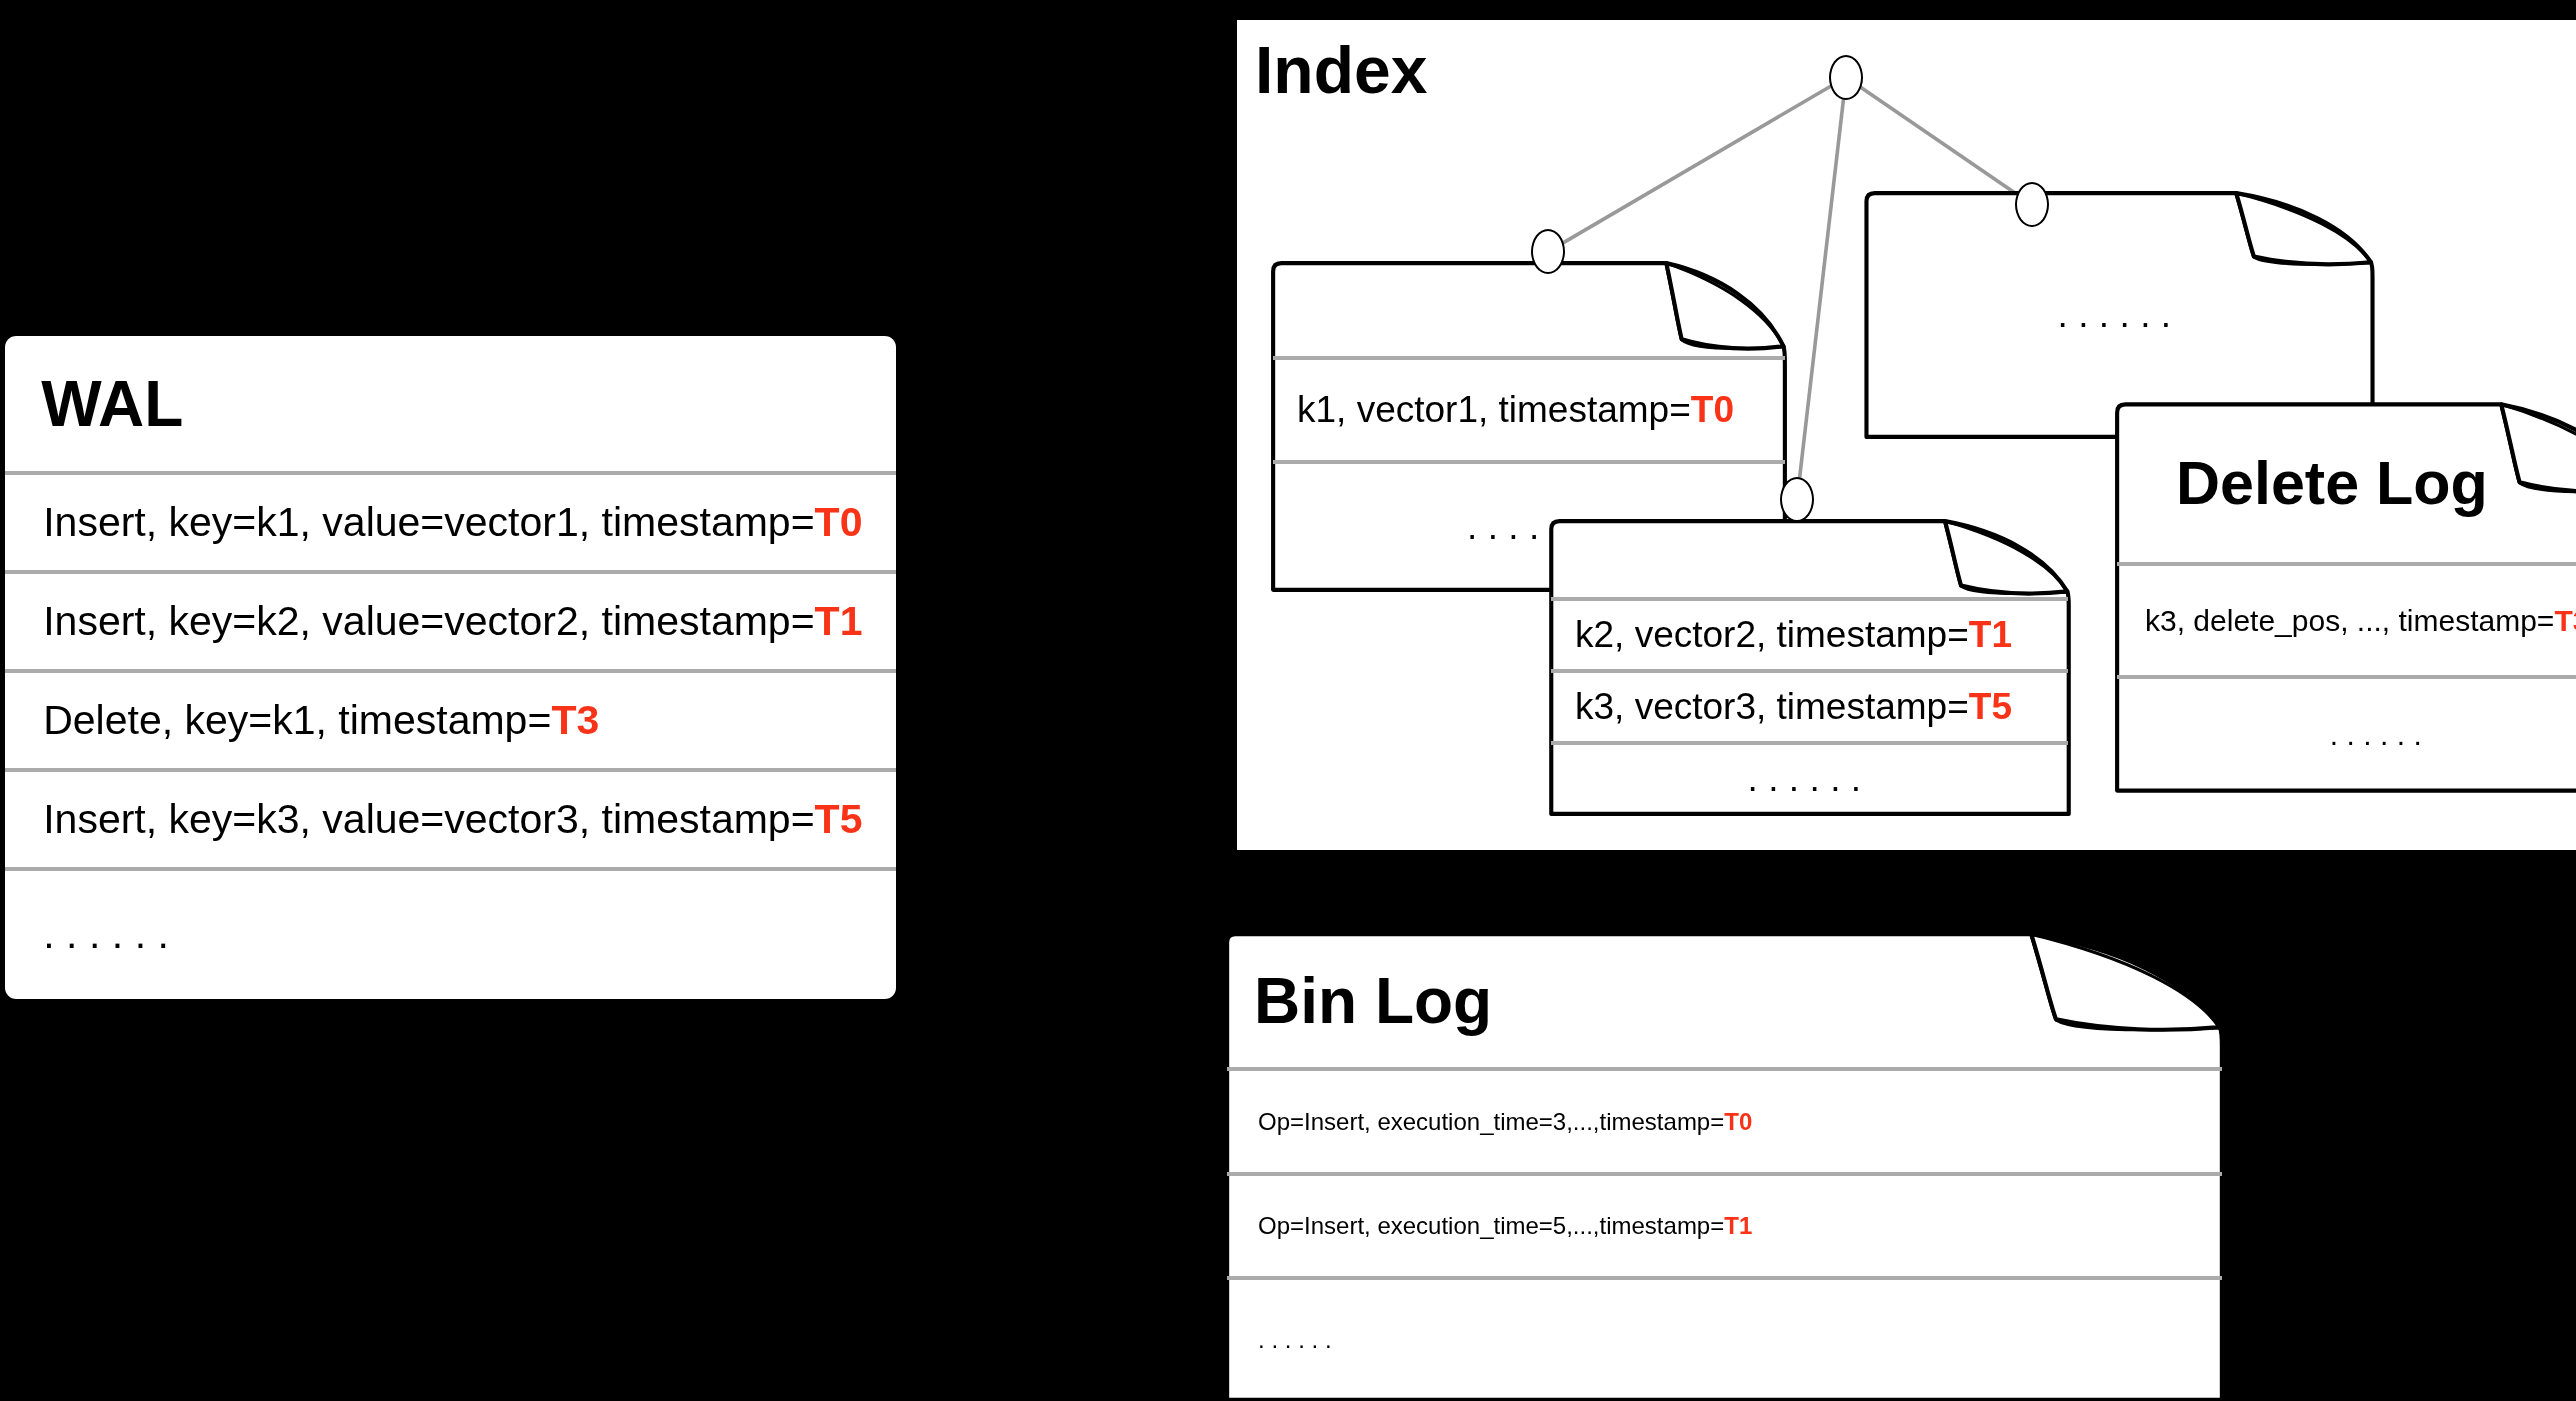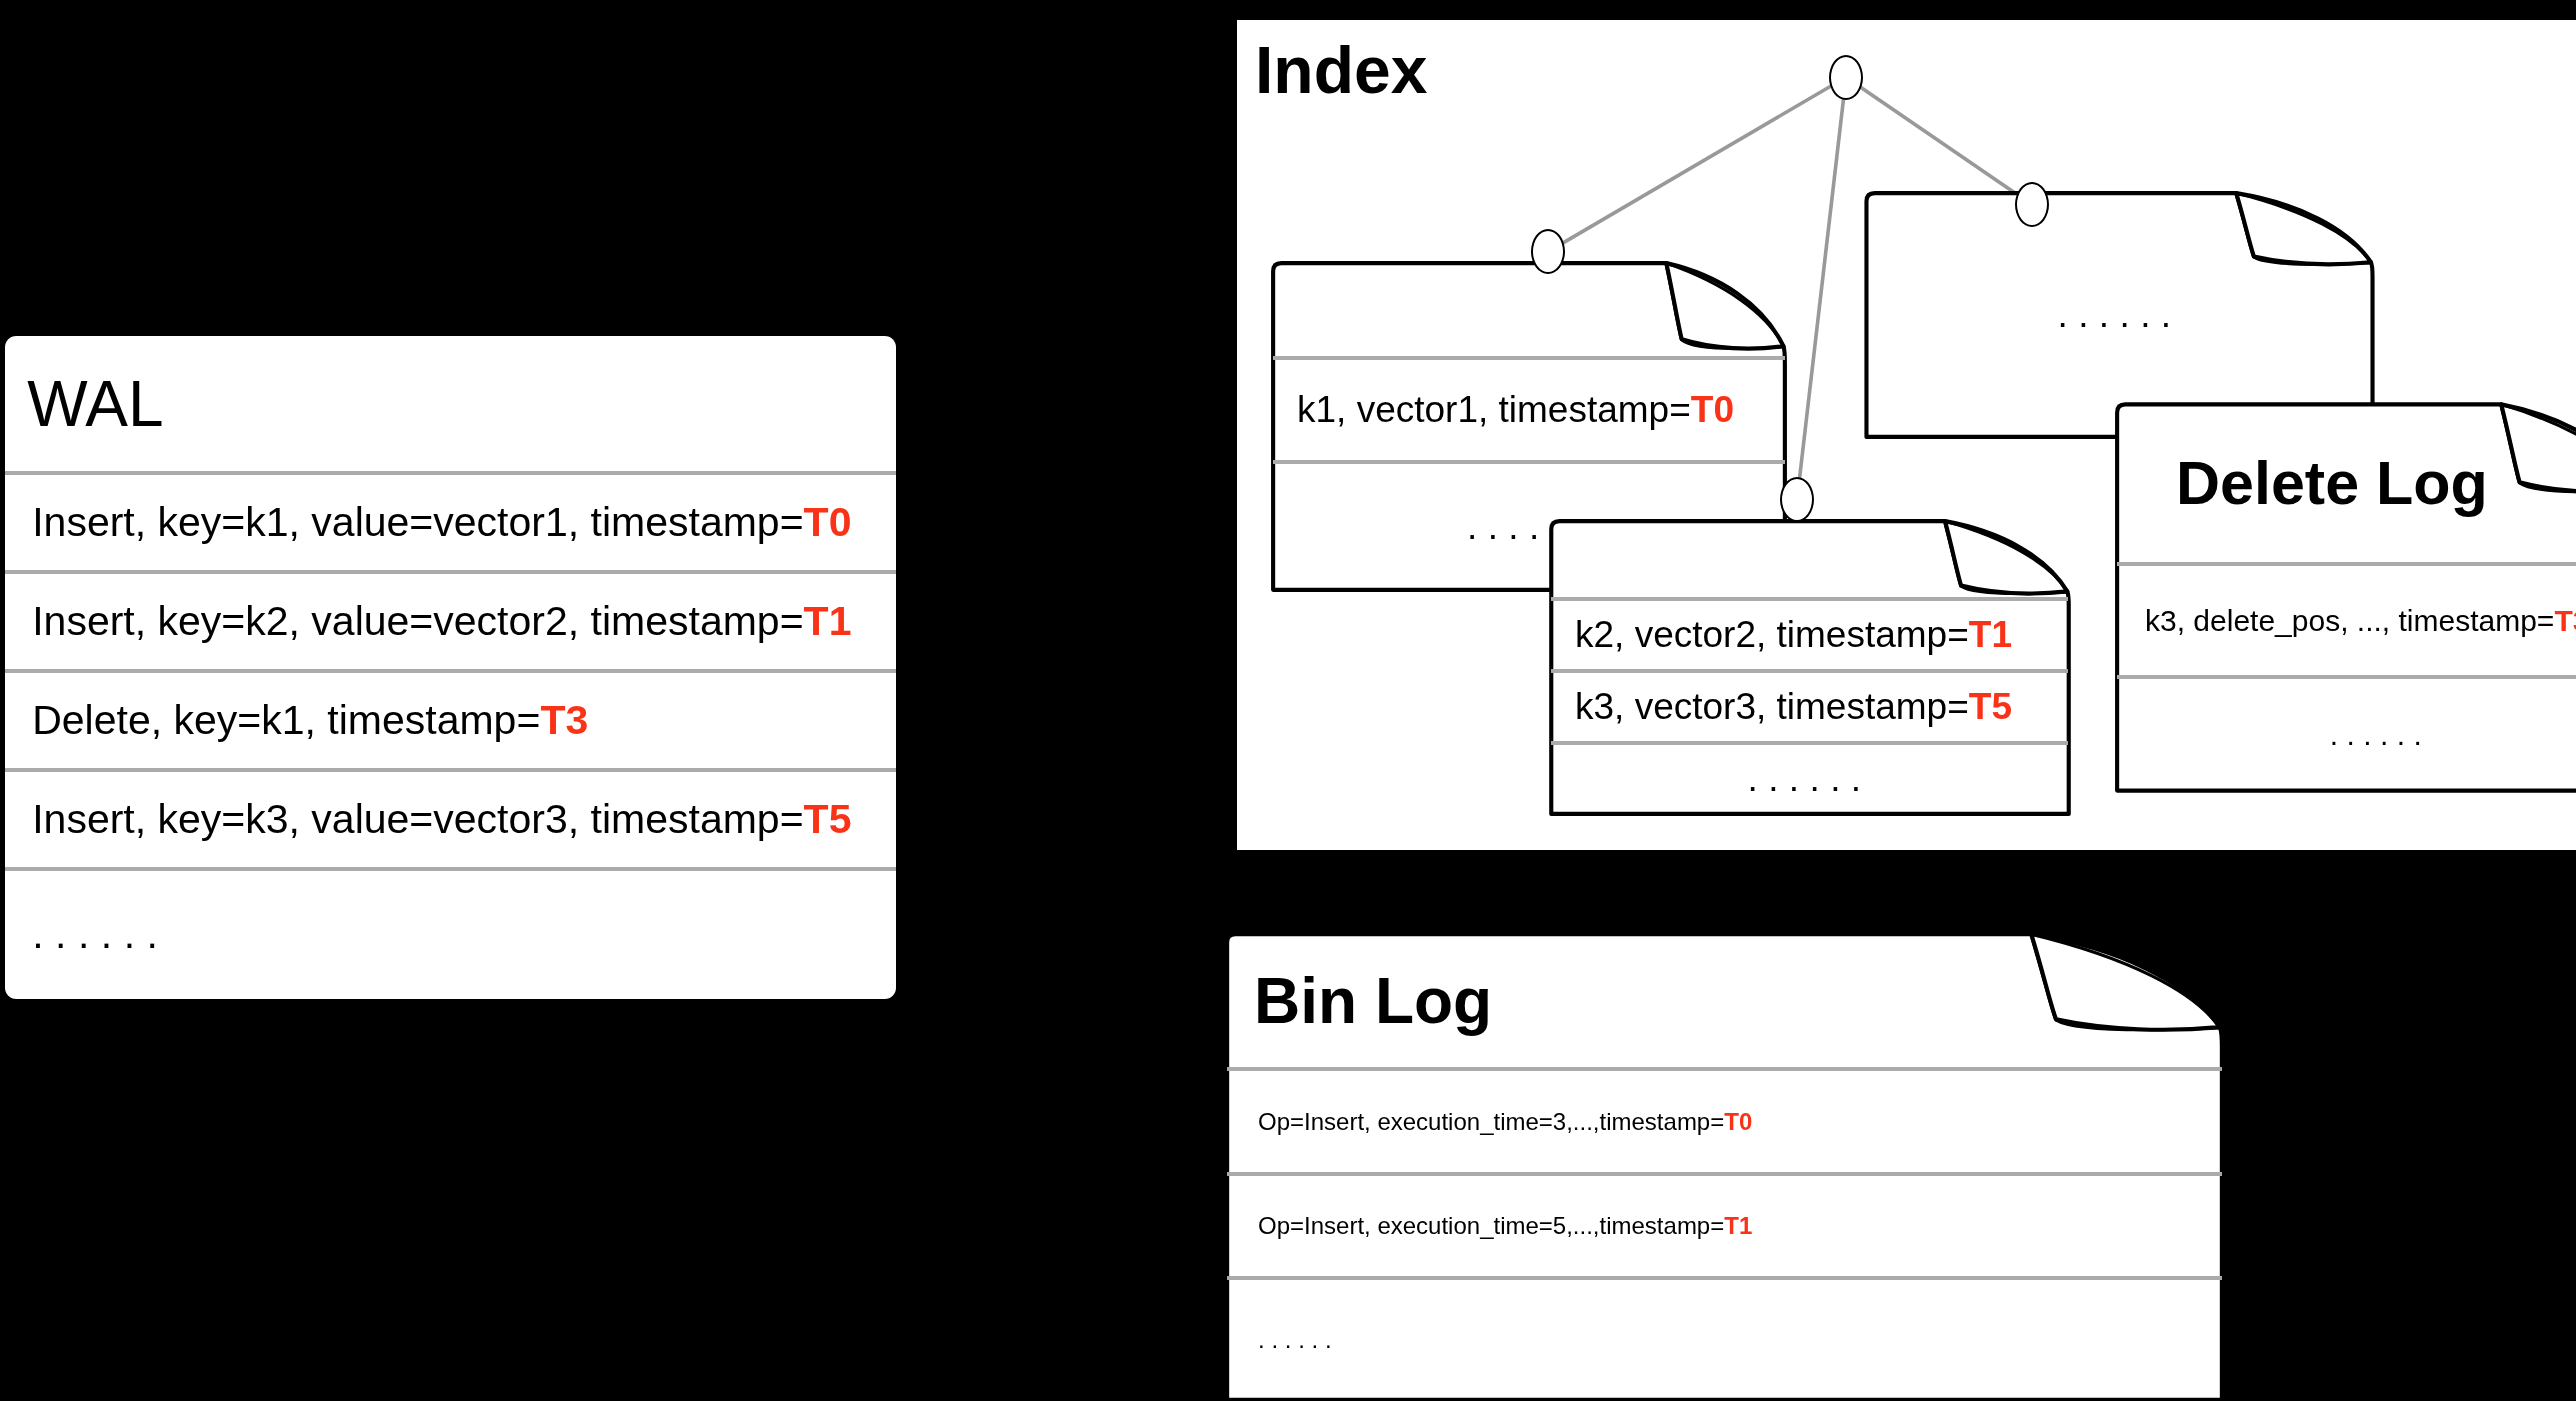--- a/index.html
+++ b/index.html
@@ -12,27 +12,27 @@
   section { position: absolute; }
 
   
   .wal {
     left: 5.2px; top: 336px; width: 891px; height: 663px;
     background: #fff; border-radius: 11.3px;
     display: flex; flex-direction: column;
   }
   .wal-title {
     height: 135px; display: flex; align-items: center;
-    padding-left: 22px; font-size: 64px; font-weight: normal;
+    padding-left: 36px; font-size: 64px; font-weight: bold;
   }
   .row {
     display: flex; align-items: center; box-sizing: border-box;
     border-top: 4.6px solid #ababab; white-space: nowrap; overflow: hidden;
   }
-  .wal .row { padding-left: 27px; font-size: 41px; }
+  .wal .row { padding-left: 38px; font-size: 41px; }
   .ts { color: #f93318; font-weight: bold; }
   .dots { letter-spacing: 0.28em; }
   .center { justify-content: center; padding-left: 0 !important; }
 
   
   .index {
     left: 1231px; top: 14.4px; width: 1584px; height: 842px;
     background: #fff; border: 6.2px solid #000; box-sizing: border-box;
   }
   .panel-title {

